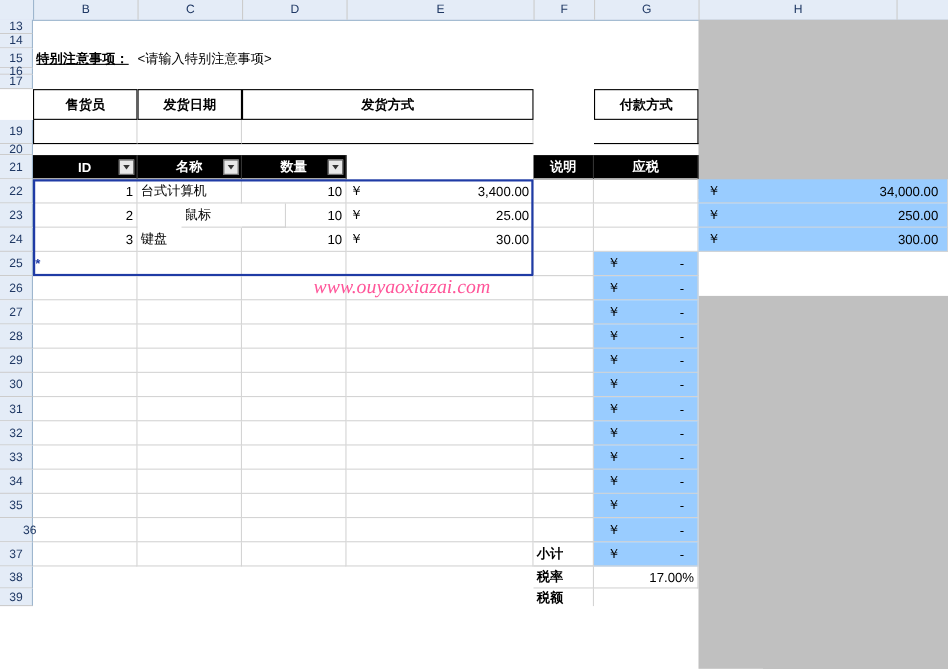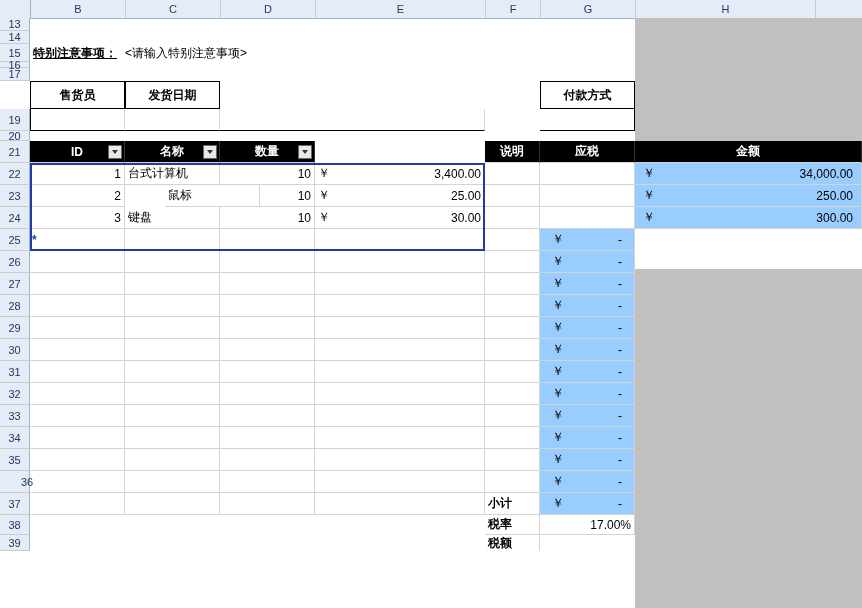--- a/index.html
+++ b/index.html
@@ -192,20 +192,21 @@
     <div class="gray-zone" style="position:absolute;left:605px;top:0;width:227px;height:163px;"></div>
     <div class="gray-zone" style="position:absolute;left:605px;top:251px;width:227px;height:339px;"></div>
 
     <div class="cell" style="left:0;top:26px;width:605px;height:18px;border:none;">
       <span class="bold underline">特别注意事项：</span>
       <span style="margin-left:8px">&lt;请输入特别注意事项&gt;</span>
     </div>
 
     <div class="cell table-hd" style="left:0;top:63px;width:95px;height:28px;">售货员</div>
     <div class="cell table-hd" style="left:95px;top:63px;width:95px;height:28px;">发货日期</div>
+    <div class="cell table-hd" style="left:190px;top:63px;width:265px;height:28px;">发货方式</div>
     <div class="cell table-hd" style="left:510px;top:63px;width:95px;height:28px;">付款方式</div>
 
     <div class="cell thick-border-left thick-border-bottom" style="left:0;top:91px;width:95px;height:22px;"></div>
     <div class="cell thick-border-bottom" style="left:95px;top:91px;width:95px;height:22px;"></div>
     <div class="cell thick-border-bottom" style="left:190px;top:91px;width:265px;height:22px;"></div>
     <div class="cell thick-border-bottom thick-border-right" style="left:510px;top:91px;width:95px;height:22px;"></div>
 
     <div class="cell black-hd" style="left:0;top:123px;width:95px;height:22px;">
       <span>ID</span>
       <div class="filter-btn"></div>
@@ -213,21 +214,20 @@
     <div class="cell black-hd" style="left:95px;top:123px;width:95px;height:22px;">
       <span>名称</span>
       <div class="filter-btn"></div>
     </div>
     <div class="cell black-hd" style="left:190px;top:123px;width:95px;height:22px;">
       <span>数量</span>
       <div class="filter-btn"></div>
     </div>
     <div class="cell black-hd" style="left:455px;top:123px;width:55px;height:22px;">说明</div>
     <div class="cell black-hd" style="left:510px;top:123px;width:95px;height:22px;">应税</div>
-    <div class="cell black-hd" style="left:605px;top:123px;width:227px;height:22px;">金额</div>
 
     <div id="items-area">
         <div class="cell right" style="left:0;top:145px;width:95px;height:22px;">1</div>
         <div class="cell" style="left:95px;top:145px;width:95px;height:22px;font-family:Liberation Mono, monospace;">台式计算机</div>
         <div class="cell right" style="left:190px;top:145px;width:95px;height:22px;">10</div>
         <div class="cell" style="left:285px;top:145px;width:170px;height:22px;justify-content:space-between;">
           <span>￥</span>
           <span>3,400.00</span>
         </div>
         <div class="cell" style="left:455px;top:145px;width:55px;height:22px;"></div>
@@ -402,14 +402,15 @@
         <div class="cell" style="left:455px;top:321px;width:55px;height:22px;"></div>
         <div class="cell" style="left:455px;top:343px;width:55px;height:22px;"></div>
         <div class="cell" style="left:455px;top:365px;width:55px;height:22px;"></div>
         <div class="cell" style="left:455px;top:387px;width:55px;height:22px;"></div>
         <div class="cell" style="left:455px;top:409px;width:55px;height:22px;"></div>
         <div class="cell" style="left:455px;top:431px;width:55px;height:22px;"></div>
         <div class="cell" style="left:455px;top:453px;width:55px;height:22px;"></div>
       </div>
 
 
+    <div class="watermark" style="left:255px;top:232px;">www.ouyaoxiazai.com</div>
   </div>
 </div>
 
 </body></html>

